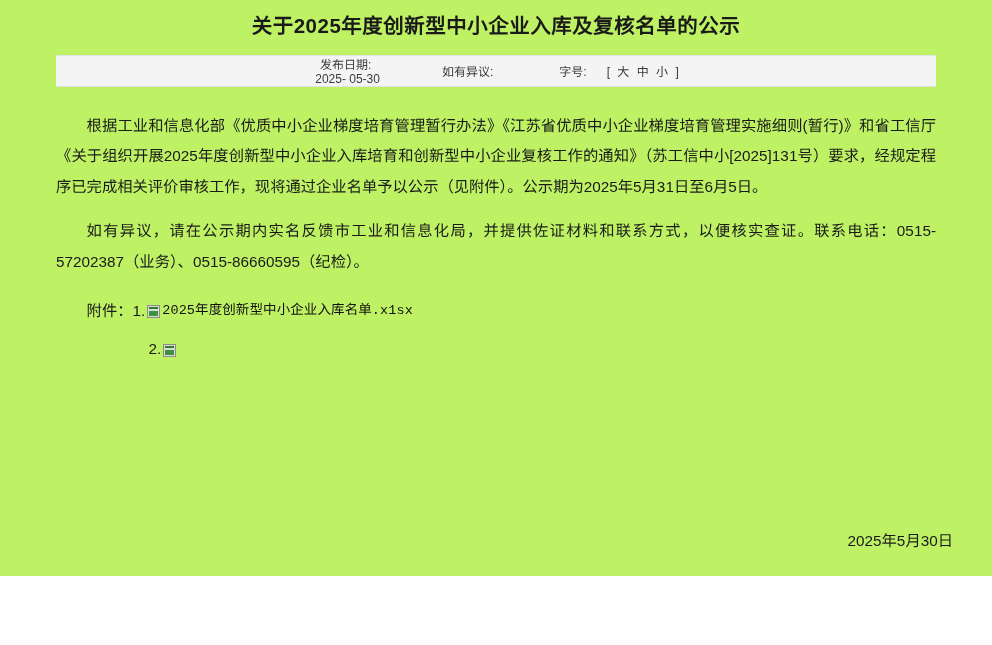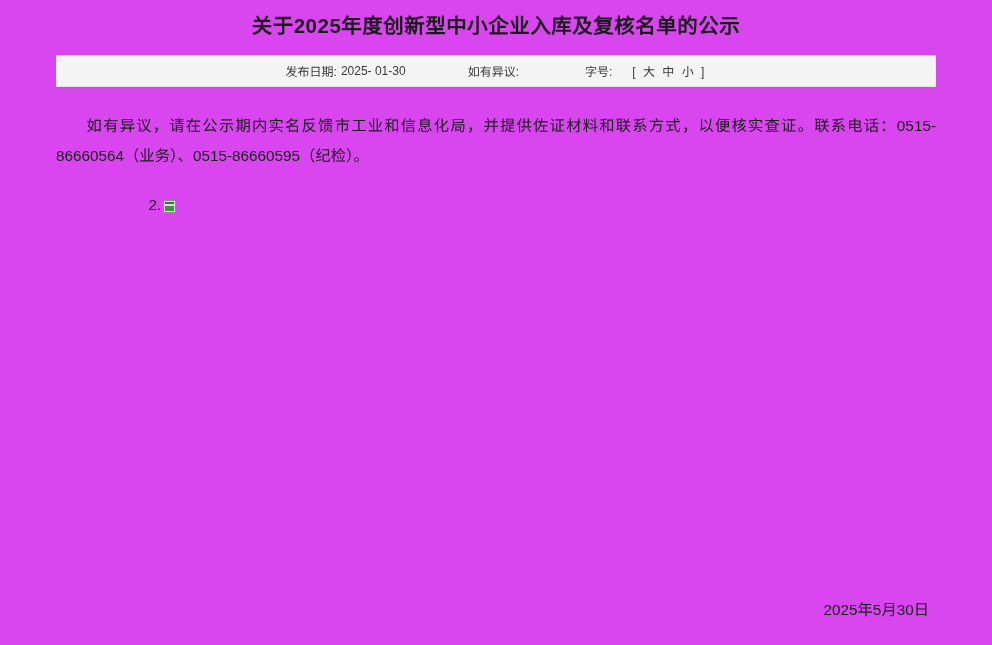--- a/index.html
+++ b/index.html
@@ -9,23 +9,23 @@
   }
   body {
     width: 992px;
     height: 645px;
     font-family: "Liberation Sans", "DejaVu Sans", sans-serif;
     color: #000000;
     overflow: hidden;
   }
   .page {
     width: 992px;
-    height: 645px;
+    height: 576px;
     position: relative;
-    background: #d946ef;
+    background: #bef264;
     box-sizing: border-box;
   }
   .title {
     text-align: center;
     font-size: 20.5px;
     font-weight: bold;
     color: #1a1a1a;
     padding: 12px 60px 14px 60px;
     line-height: 1.4;
     letter-spacing: 0.5px;
@@ -40,21 +40,21 @@
     align-items: center;
     justify-content: center;
     font-size: 12px;
     color: #3a3a3a;
   }
   .meta-item {
     display: inline-flex;
     align-items: center;
     white-space: nowrap;
   }
-  .meta-pub { margin-right: 62px; }
+  .meta-pub { margin-right: 62px; flex-direction: column; }
   .meta-views { margin-right: 62px; }
   .meta-size { }
   .meta-label { color: #3a3a3a; }
   .meta-value { color: #3a3a3a; margin-left: 4px; }
   .font-sizes {
     margin-left: 20px;
     letter-spacing: 2px;
   }
   .font-sizes span { cursor: pointer; }
 
@@ -128,59 +128,66 @@
   .signature {
     position: absolute;
     right: 56px;
     bottom: 78px;
     font-size: 15.3px;
     color: #1a1a1a;
     text-align: right;
   }
   .sig-date {
     position: absolute;
-    right: 63px;
+    right: 39px;
     bottom: 26px;
     font-size: 15.3px;
     color: #1a1a1a;
     text-align: right;
   }
 </style>
 </head>
 <body>
 
 <div class="page">
 
   <div class="title">关于2025年度创新型中小企业入库及复核名单的公示</div>
 
   <div class="meta-bar">
     <div class="meta-item meta-pub">
       <span class="meta-label">发布日期:</span>
-      <span class="meta-value">2025- 01-30</span>
+      <span class="meta-value">2025- 05-30</span>
     </div>
     <div class="meta-item meta-views">
       <span class="meta-label">如有异议:</span>
       <span class="meta-value"></span>
     </div>
     <div class="meta-item meta-size">
       <span class="meta-label">字号:</span>
       <span class="font-sizes">
         <span>[</span>
         <span>大</span>
         <span>中</span>
         <span>小</span>
         <span>]</span>
       </span>
     </div>
   </div>
 
   <div class="content">
-    <p class="para tight">如有异议，请在公示期内实名反馈市工业和信息化局，并提供佐证材料和联系方式，以便核实查证。联系电话：0515-86660564（业务）、0515-86660595（纪检）。</p>
+    <p class="para">根据工业和信息化部《优质中小企业梯度培育管理暂行办法》《江苏省优质中小企业梯度培育管理实施细则(暂行)》和省工信厅《关于组织开展2025年度创新型中小企业入库培育和创新型中小企业复核工作的通知》（苏工信中小[2025]131号）要求，经规定程序已完成相关评价审核工作，现将通过企业名单予以公示（见附件）。公示期为2025年5月31日至6月5日。</p>
+    <p class="para tight">如有异议，请在公示期内实名反馈市工业和信息化局，并提供佐证材料和联系方式，以便核实查证。联系电话：0515-57202387（业务）、0515-86660595（纪检）。</p>
 
     <div class="attach-block">
+      <div class="attach-row first">
+        <span class="lead">附件：</span>
+        <span class="lead-index">1.</span>
+        <span class="file-icon"></span>
+        <span class="file-name">2025年度创新型中小企业入库名单.x1sx</span>
+      </div>
       <div class="attach-row second">
         <span class="lead">2.</span>
         <span class="file-icon"></span>
       </div>
     </div>
   </div>
 
   <div class="sig-date">2025年5月30日</div>
 
 </div>

